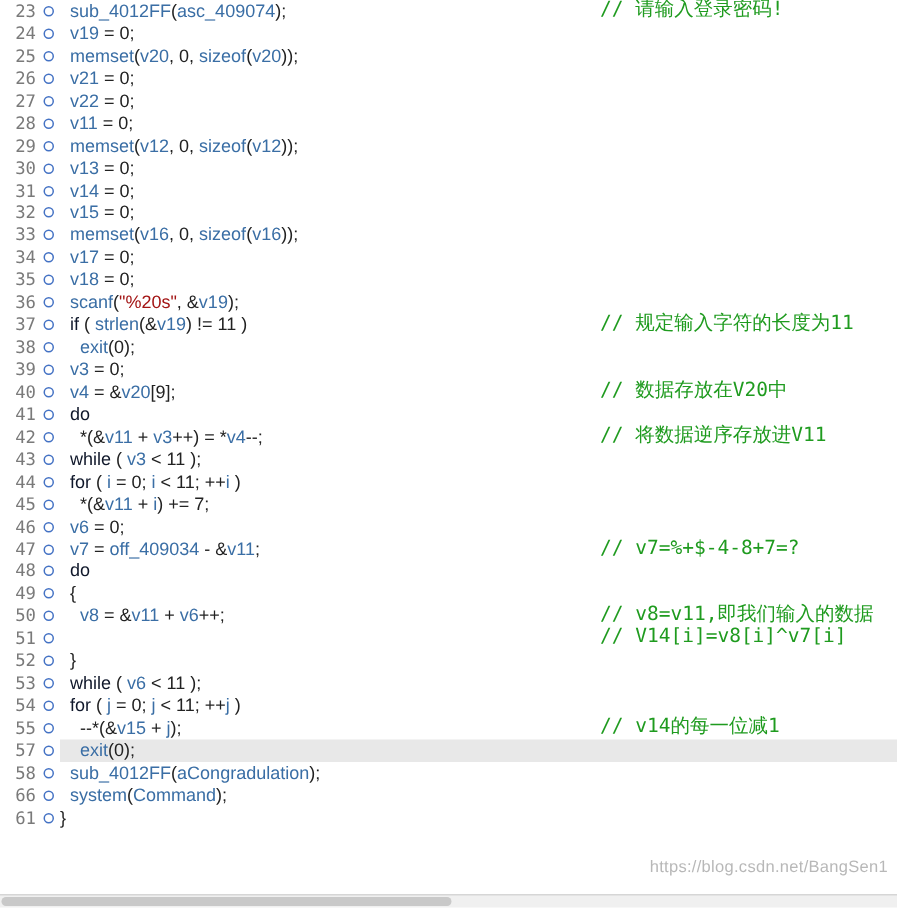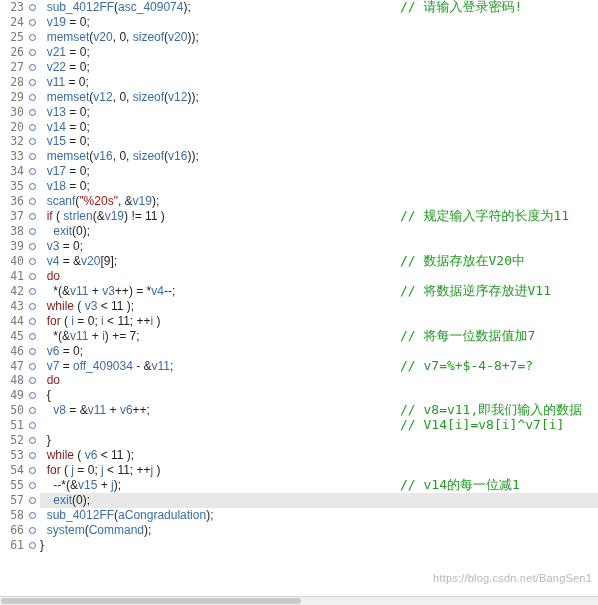--- a/index.html
+++ b/index.html
@@ -76,21 +76,21 @@
   }
   .comment {
     position: absolute;
     left: 360px;
     top: 0;
     color: #1f9b1f;
     font-family: "DejaVu Sans Mono", "Liberation Mono", monospace;
     font-size: 13px;
     white-space: pre;
   }
-  .kw   { color: #7f1d1d; }
+  .kw   { color: #0f172a; }
   .fn   { color: #3a6ea5; }
   .str  { color: #a31515; }
   .id   { color: #3a6ea5; }
   .watermark {
     position: absolute;
     right: 6px;
     bottom: 12px;
     color: #b8b8b8;
     font-family: "Liberation Sans", sans-serif;
     font-size: 11px;
@@ -124,35 +124,35 @@
   <div class="gutter"></div>
   <div id="rows">
       <div class="row"><span class="linenum">23</span><span class="dot"></span><span class="code-cell"><span class="code-text">  <span class="fn">sub_4012FF</span>(<span class="id">asc_409074</span>);</span><span class="comment">// 请输入登录密码!</span></span></div>
       <div class="row"><span class="linenum">24</span><span class="dot"></span><span class="code-cell"><span class="code-text">  <span class="id">v19</span> = 0;</span></span></div>
       <div class="row"><span class="linenum">25</span><span class="dot"></span><span class="code-cell"><span class="code-text">  <span class="fn">memset</span>(<span class="id">v20</span>, 0, <span class="fn">sizeof</span>(<span class="id">v20</span>));</span></span></div>
       <div class="row"><span class="linenum">26</span><span class="dot"></span><span class="code-cell"><span class="code-text">  <span class="id">v21</span> = 0;</span></span></div>
       <div class="row"><span class="linenum">27</span><span class="dot"></span><span class="code-cell"><span class="code-text">  <span class="id">v22</span> = 0;</span></span></div>
       <div class="row"><span class="linenum">28</span><span class="dot"></span><span class="code-cell"><span class="code-text">  <span class="id">v11</span> = 0;</span></span></div>
       <div class="row"><span class="linenum">29</span><span class="dot"></span><span class="code-cell"><span class="code-text">  <span class="fn">memset</span>(<span class="id">v12</span>, 0, <span class="fn">sizeof</span>(<span class="id">v12</span>));</span></span></div>
       <div class="row"><span class="linenum">30</span><span class="dot"></span><span class="code-cell"><span class="code-text">  <span class="id">v13</span> = 0;</span></span></div>
-      <div class="row"><span class="linenum">20</span><span class="dot"></span><span class="code-cell"><span class="code-text">  <span class="id">v14</span> = 0;</span></span></div>
+      <div class="row"><span class="linenum">31</span><span class="dot"></span><span class="code-cell"><span class="code-text">  <span class="id">v14</span> = 0;</span></span></div>
       <div class="row"><span class="linenum">32</span><span class="dot"></span><span class="code-cell"><span class="code-text">  <span class="id">v15</span> = 0;</span></span></div>
       <div class="row"><span class="linenum">33</span><span class="dot"></span><span class="code-cell"><span class="code-text">  <span class="fn">memset</span>(<span class="id">v16</span>, 0, <span class="fn">sizeof</span>(<span class="id">v16</span>));</span></span></div>
       <div class="row"><span class="linenum">34</span><span class="dot"></span><span class="code-cell"><span class="code-text">  <span class="id">v17</span> = 0;</span></span></div>
       <div class="row"><span class="linenum">35</span><span class="dot"></span><span class="code-cell"><span class="code-text">  <span class="id">v18</span> = 0;</span></span></div>
       <div class="row"><span class="linenum">36</span><span class="dot"></span><span class="code-cell"><span class="code-text">  <span class="fn">scanf</span>(<span class="str">"%20s"</span>, &amp;<span class="id">v19</span>);</span></span></div>
       <div class="row"><span class="linenum">37</span><span class="dot"></span><span class="code-cell"><span class="code-text">  <span class="kw">if</span> ( <span class="fn">strlen</span>(&amp;<span class="id">v19</span>) != 11 )</span><span class="comment">// 规定输入字符的长度为11</span></span></div>
       <div class="row"><span class="linenum">38</span><span class="dot"></span><span class="code-cell"><span class="code-text">    <span class="fn">exit</span>(0);</span></span></div>
       <div class="row"><span class="linenum">39</span><span class="dot"></span><span class="code-cell"><span class="code-text">  <span class="id">v3</span> = 0;</span></span></div>
       <div class="row"><span class="linenum">40</span><span class="dot"></span><span class="code-cell"><span class="code-text">  <span class="id">v4</span> = &amp;<span class="id">v20</span>[9];</span><span class="comment">// 数据存放在V20中</span></span></div>
       <div class="row"><span class="linenum">41</span><span class="dot"></span><span class="code-cell"><span class="code-text">  <span class="kw">do</span></span></span></div>
       <div class="row"><span class="linenum">42</span><span class="dot"></span><span class="code-cell"><span class="code-text">    *(&amp;<span class="id">v11</span> + <span class="id">v3</span>++) = *<span class="id">v4</span>--;</span><span class="comment">// 将数据逆序存放进V11</span></span></div>
       <div class="row"><span class="linenum">43</span><span class="dot"></span><span class="code-cell"><span class="code-text">  <span class="kw">while</span> ( <span class="id">v3</span> &lt; 11 );</span></span></div>
       <div class="row"><span class="linenum">44</span><span class="dot"></span><span class="code-cell"><span class="code-text">  <span class="kw">for</span> ( <span class="id">i</span> = 0; <span class="id">i</span> &lt; 11; ++<span class="id">i</span> )</span></span></div>
-      <div class="row"><span class="linenum">45</span><span class="dot"></span><span class="code-cell"><span class="code-text">    *(&amp;<span class="id">v11</span> + <span class="id">i</span>) += 7;</span><span class="comment">// 将每一位数据值加7</span></span></div>
+      <div class="row"><span class="linenum">45</span><span class="dot"></span><span class="code-cell"><span class="code-text">    *(&amp;<span class="id">v11</span> + <span class="id">i</span>) += 7;</span></span></div>
       <div class="row"><span class="linenum">46</span><span class="dot"></span><span class="code-cell"><span class="code-text">  <span class="id">v6</span> = 0;</span></span></div>
       <div class="row"><span class="linenum">47</span><span class="dot"></span><span class="code-cell"><span class="code-text">  <span class="id">v7</span> = <span class="id">off_409034</span> - &amp;<span class="id">v11</span>;</span><span class="comment">// v7=%+$-4-8+7=?</span></span></div>
       <div class="row"><span class="linenum">48</span><span class="dot"></span><span class="code-cell"><span class="code-text">  <span class="kw">do</span></span></span></div>
       <div class="row"><span class="linenum">49</span><span class="dot"></span><span class="code-cell"><span class="code-text">  {</span></span></div>
       <div class="row"><span class="linenum">50</span><span class="dot"></span><span class="code-cell"><span class="code-text">    <span class="id">v8</span> = &amp;<span class="id">v11</span> + <span class="id">v6</span>++;</span><span class="comment">// v8=v11,即我们输入的数据</span></span></div>
       <div class="row"><span class="linenum">51</span><span class="dot"></span><span class="code-cell"><span class="comment">// V14[i]=v8[i]^v7[i]</span></span></div>
       <div class="row"><span class="linenum">52</span><span class="dot"></span><span class="code-cell"><span class="code-text">  }</span></span></div>
       <div class="row"><span class="linenum">53</span><span class="dot"></span><span class="code-cell"><span class="code-text">  <span class="kw">while</span> ( <span class="id">v6</span> &lt; 11 );</span></span></div>
       <div class="row"><span class="linenum">54</span><span class="dot"></span><span class="code-cell"><span class="code-text">  <span class="kw">for</span> ( <span class="id">j</span> = 0; <span class="id">j</span> &lt; 11; ++<span class="id">j</span> )</span></span></div>
       <div class="row"><span class="linenum">55</span><span class="dot"></span><span class="code-cell"><span class="code-text">    --*(&amp;<span class="id">v15</span> + <span class="id">j</span>);</span><span class="comment">// v14的每一位减1</span></span></div>

